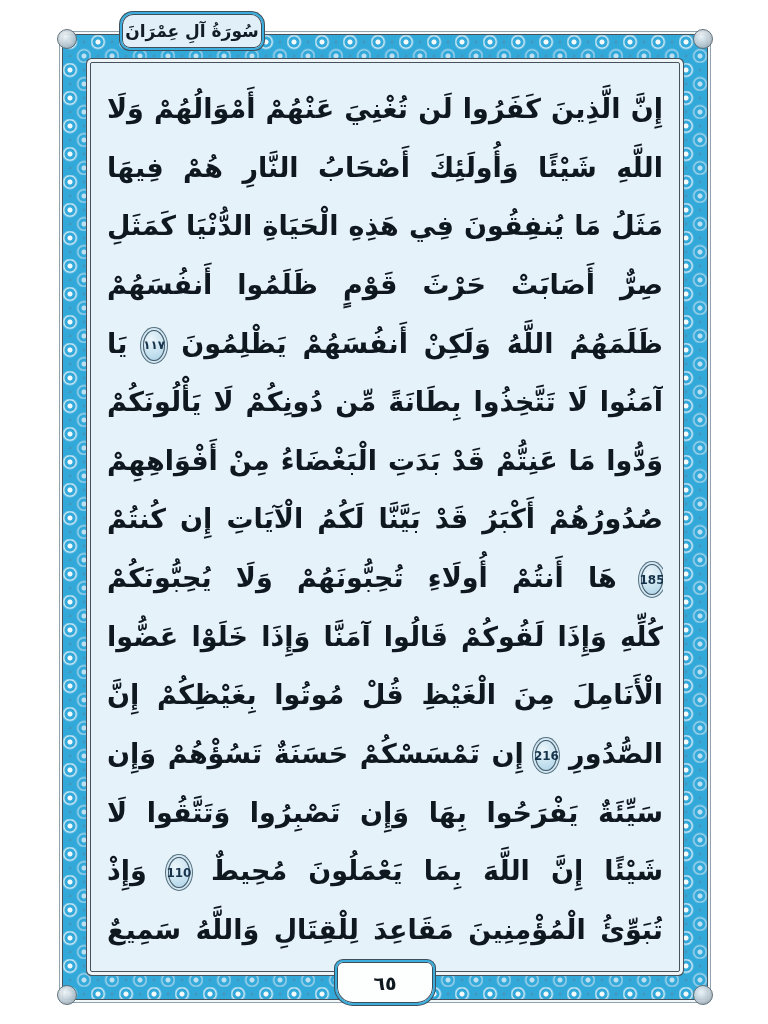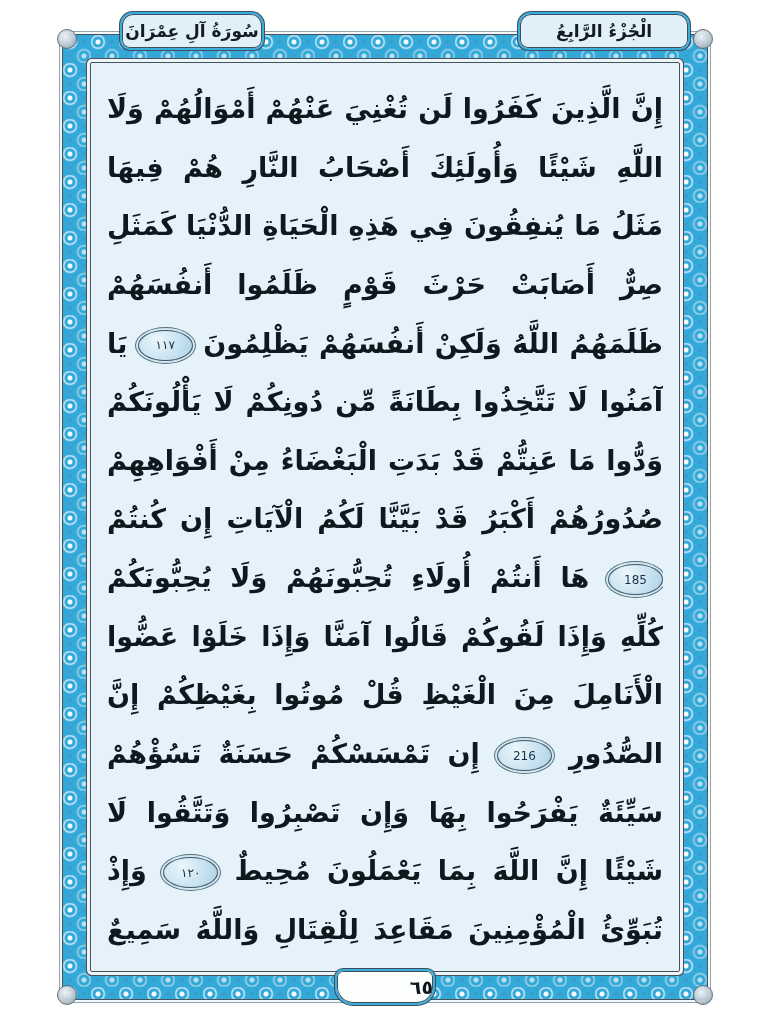--- a/index.html
+++ b/index.html
@@ -63,51 +63,48 @@
     direction:rtl;
   }
   .mline {
     height:57px; line-height:57px; overflow:hidden;
     text-align:justify; text-align-last:justify;
     font-size:27px; font-weight:bold; color:#10181f;
     white-space:normal;
   }
   .vmark {
     display:inline-flex; align-items:center; justify-content:center;
-    width:55px; height:31px; border-radius:50%;
+    width:22px; height:31px; border-radius:50%;
     background:radial-gradient(circle at 35% 30%, #ecf6fb, #bedded 70%, #a9cfe3);
     border:1px solid #3f5666;
     box-shadow:0 0 0 2px #d3e8f3, 0 0 0 3px #54707f;
-    font-size:12px; font-weight:normal; color:#16324a;
+    font-size:12px; font-weight:bold; color:#16324a;
     vertical-align:middle; line-height:1;
   }
 
   
   .pagenum-tab {
     position:absolute; left:50%; bottom:-6px; transform:translateX(-50%);
-    width:100px; height:36px;
+    width:100px; height:45px;
     background:#fdfefe;
     border:2px solid #3BAEDE;
     box-shadow:0 0 0 1px #3e4e5a, inset 0 0 0 1px #3e4e5a;
     border-radius:8px 8px 18px 18px;
-    display:flex; align-items:center; 
+    display:flex; align-items:center; justify-content:center;
     font-size:19px; font-weight:bold; color:#10181f;
     z-index:3;
   }
 </style>
 </head>
 <body>
 
 <div class="page">
 
   <div class="tab tab-surah">
     <span>سُورَةُ آلِ عِمْرَانَ</span>
-  </div>
-  <div class="tab tab-juz">
-    <span>الْجُزْءُ الرَّابِعُ</span>
   </div>
 
   <div class="frame">
     <div class="corner-orn tl"></div>
     <div class="corner-orn tr"></div>
     <div class="corner-orn bl"></div>
     <div class="corner-orn br"></div>
 
     <div class="content"></div>
 
@@ -118,21 +115,21 @@
         <div class="mline"><span>صِرٌّ أَصَابَتْ حَرْثَ قَوْمٍ ظَلَمُوا أَنفُسَهُمْ فَأَهْلَكَتْهُ وَمَا</span></div>
         <div class="mline"><span>ظَلَمَهُمُ اللَّهُ وَلَكِنْ أَنفُسَهُمْ يَظْلِمُونَ</span> <span class="vmark">١١٧</span> <span>يَا أَيُّهَا الَّذِينَ</span></div>
         <div class="mline"><span>آمَنُوا لَا تَتَّخِذُوا بِطَانَةً مِّن دُونِكُمْ لَا يَأْلُونَكُمْ خَبَالًا</span></div>
         <div class="mline"><span>وَدُّوا مَا عَنِتُّمْ قَدْ بَدَتِ الْبَغْضَاءُ مِنْ أَفْوَاهِهِمْ وَمَا تُخْفِي</span></div>
         <div class="mline"><span>صُدُورُهُمْ أَكْبَرُ قَدْ بَيَّنَّا لَكُمُ الْآيَاتِ إِن كُنتُمْ تَعْقِلُونَ</span></div>
         <div class="mline"><span class="vmark">185</span> <span>هَا أَنتُمْ أُولَاءِ تُحِبُّونَهُمْ وَلَا يُحِبُّونَكُمْ وَتُؤْمِنُونَ بِالْكِتَابِ</span></div>
         <div class="mline"><span>كُلِّهِ وَإِذَا لَقُوكُمْ قَالُوا آمَنَّا وَإِذَا خَلَوْا عَضُّوا عَلَيْكُمُ</span></div>
         <div class="mline"><span>الْأَنَامِلَ مِنَ الْغَيْظِ قُلْ مُوتُوا بِغَيْظِكُمْ إِنَّ اللَّهَ عَلِيمٌ بِذَاتِ</span></div>
         <div class="mline"><span>الصُّدُورِ</span> <span class="vmark">216</span> <span>إِن تَمْسَسْكُمْ حَسَنَةٌ تَسُؤْهُمْ وَإِن تُصِبْكُمْ</span></div>
         <div class="mline"><span>سَيِّئَةٌ يَفْرَحُوا بِهَا وَإِن تَصْبِرُوا وَتَتَّقُوا لَا يَضُرُّكُمْ كَيْدُهُمْ</span></div>
-        <div class="mline"><span>شَيْئًا إِنَّ اللَّهَ بِمَا يَعْمَلُونَ مُحِيطٌ</span> <span class="vmark">١٢٠</span> <span>وَإِذْ غَدَوْتَ مِنْ أَهْلِكَ</span></div>
+        <div class="mline"><span>شَيْئًا إِنَّ اللَّهَ بِمَا يَعْمَلُونَ مُحِيطٌ</span> <span class="vmark">110</span> <span>وَإِذْ غَدَوْتَ مِنْ أَهْلِكَ</span></div>
         <div class="mline"><span>تُبَوِّئُ الْمُؤْمِنِينَ مَقَاعِدَ لِلْقِتَالِ وَاللَّهُ سَمِيعٌ عَلِيمٌ</span> </div>
       </div>
 
     <div class="pagenum-tab">
       <span>٦٥</span>
     </div>
   </div>
 
 </div>
 

